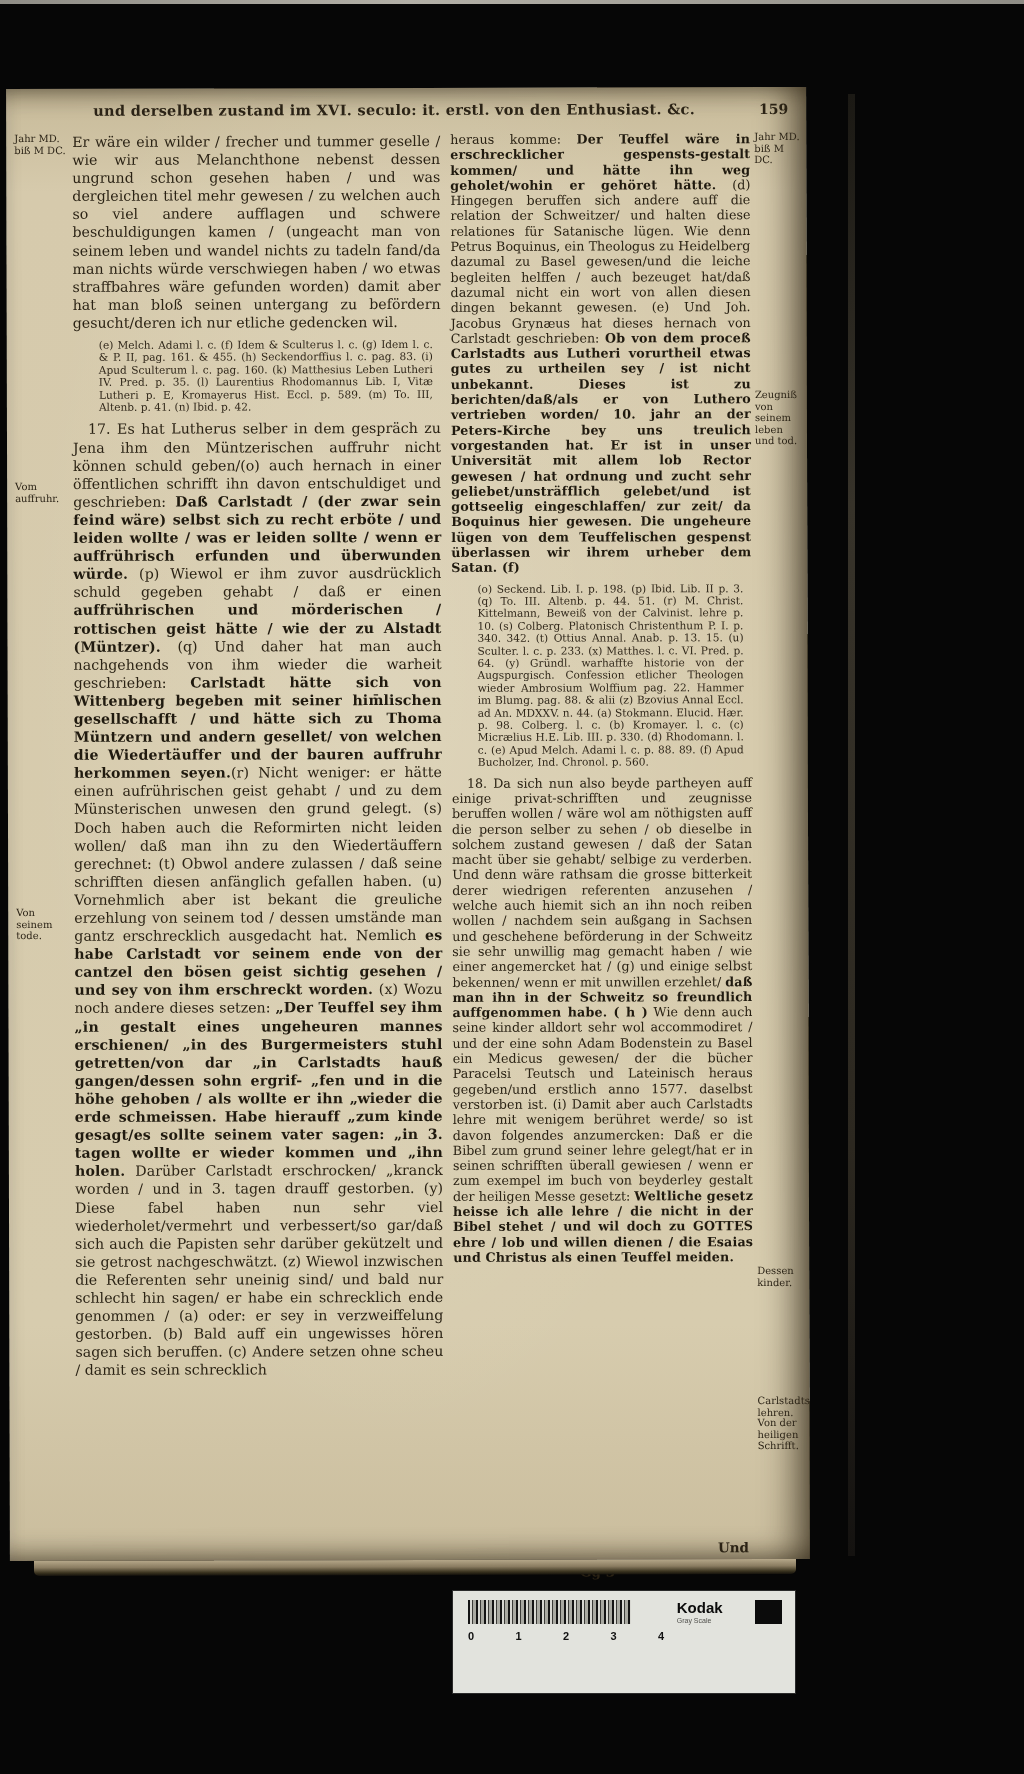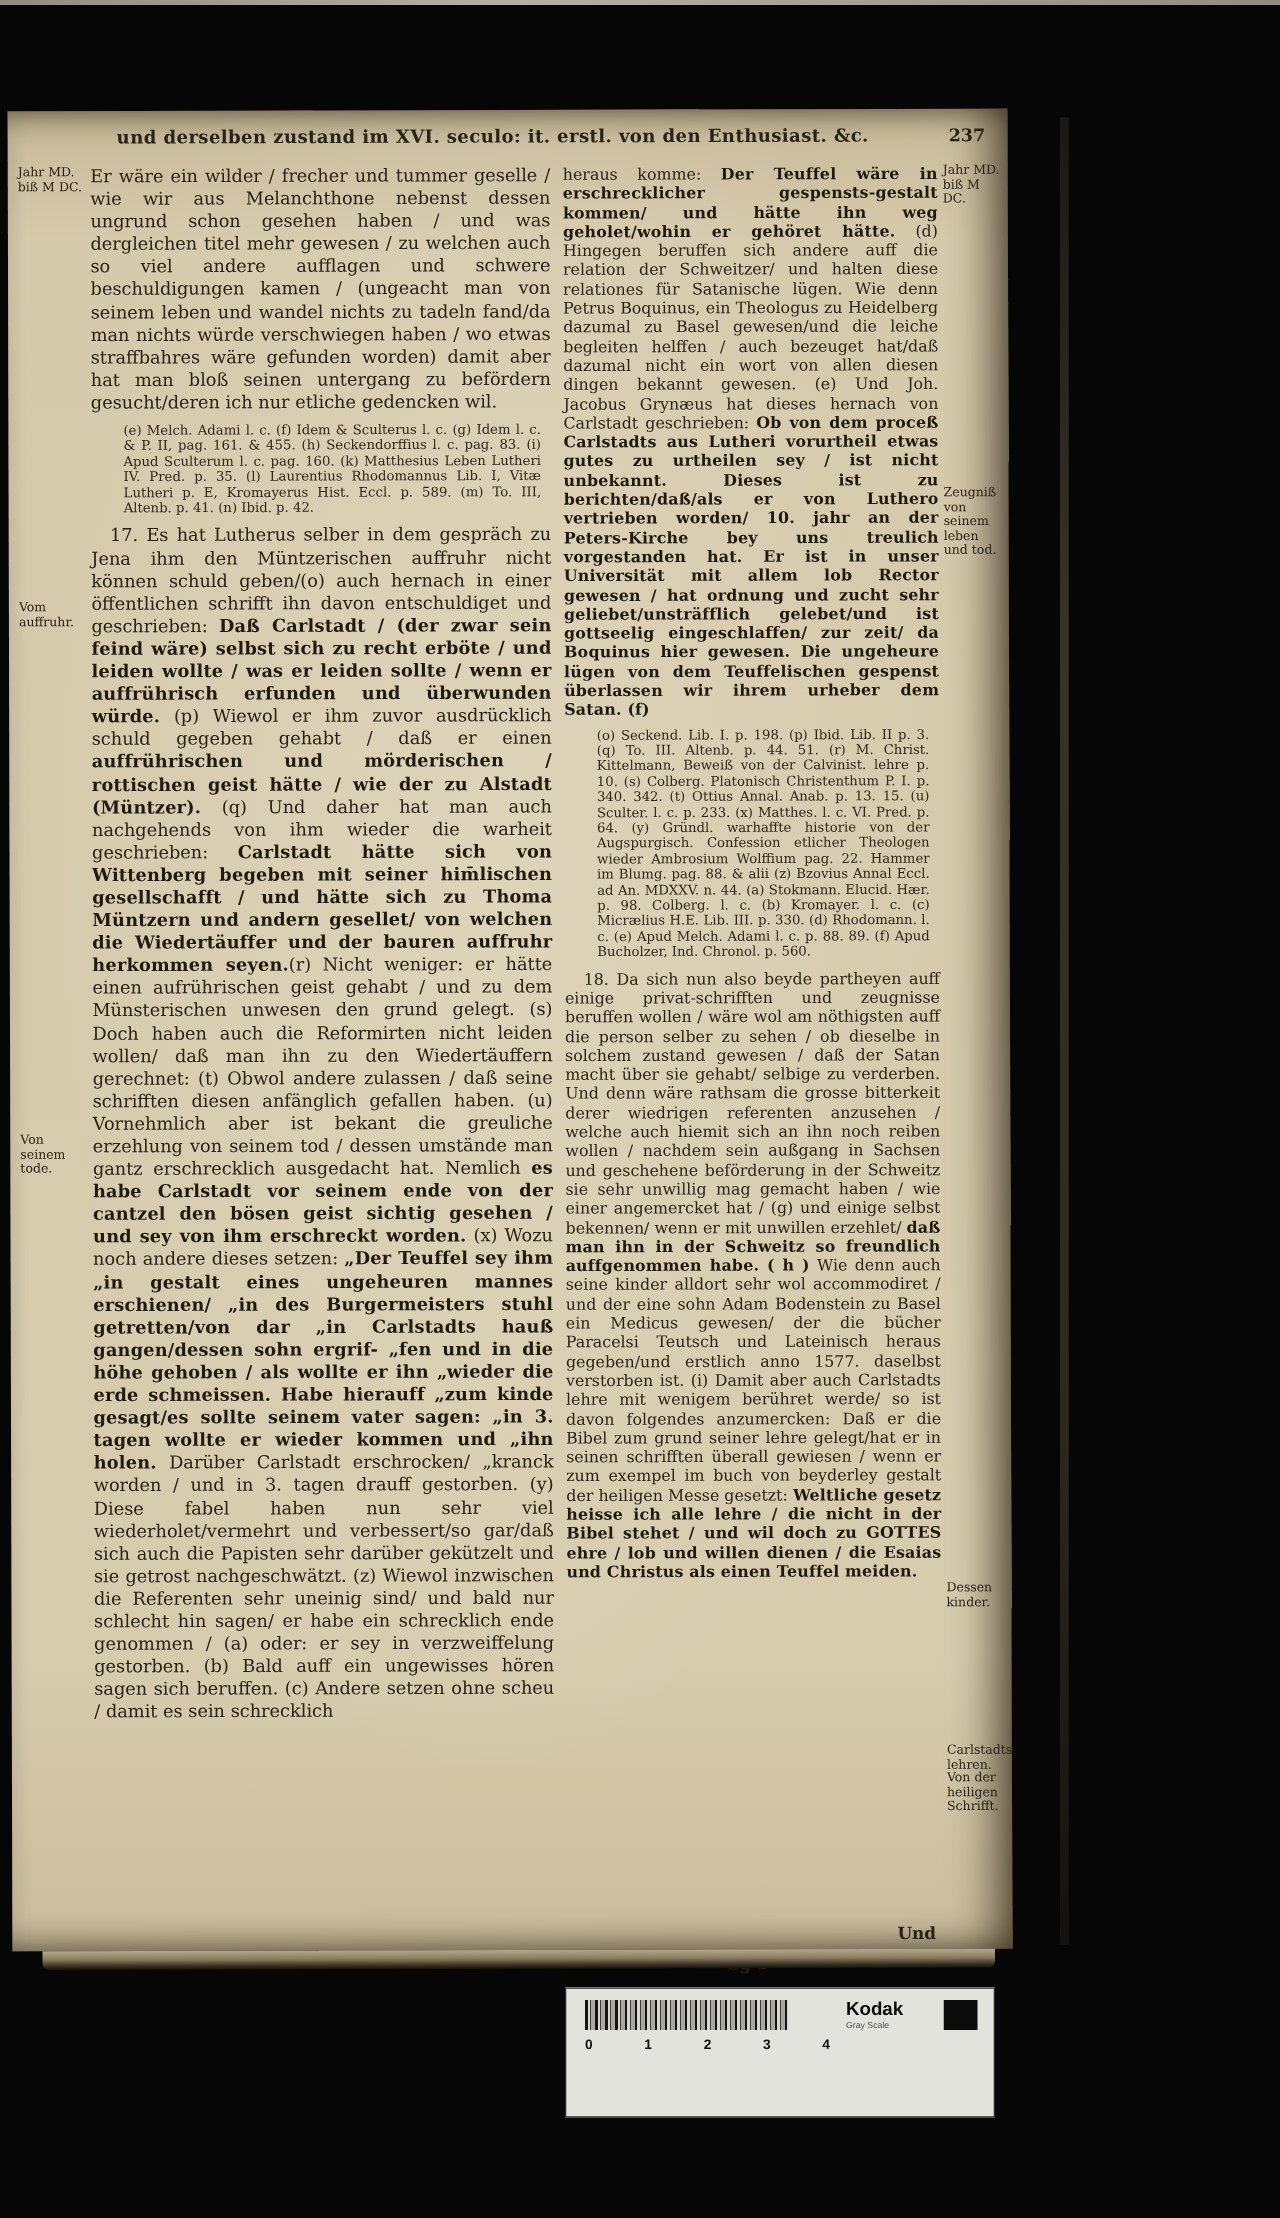--- a/index.html
+++ b/index.html
@@ -106,21 +106,21 @@
     padding-right:46px; white-space:nowrap;
   }
 </style>
 </head>
 <body>
 
 <div class="top-sliver"></div>
 
 <div id="page">
   <div class="running-title">und derselben zustand im XVI. seculo: it. erstl. von den Enthusiast. &amp;c.</div>
-  <div class="page-number">237</div>
+  <div class="page-number">159</div>
 
   <div class="margin-note mn-left" style="top:44px">Jahr MD. biß M DC.</div>
   <div class="margin-note mn-left" style="top:392px">Vom auffruhr.</div>
   <div class="margin-note mn-left" style="top:818px">Von seinem tode.</div>
 
   <div class="margin-note mn-right" style="top:44px">Jahr MD. biß M DC.</div>
   <div class="margin-note mn-right" style="top:302px">Zeugniß von seinem leben und tod.</div>
   <div class="margin-note mn-right" style="top:1178px">Dessen kinder.</div>
   <div class="margin-note mn-right" style="top:1308px">Carlstadts lehren.</div>
   <div class="margin-note mn-right" style="top:1330px">Von der heiligen Schrifft.</div>

